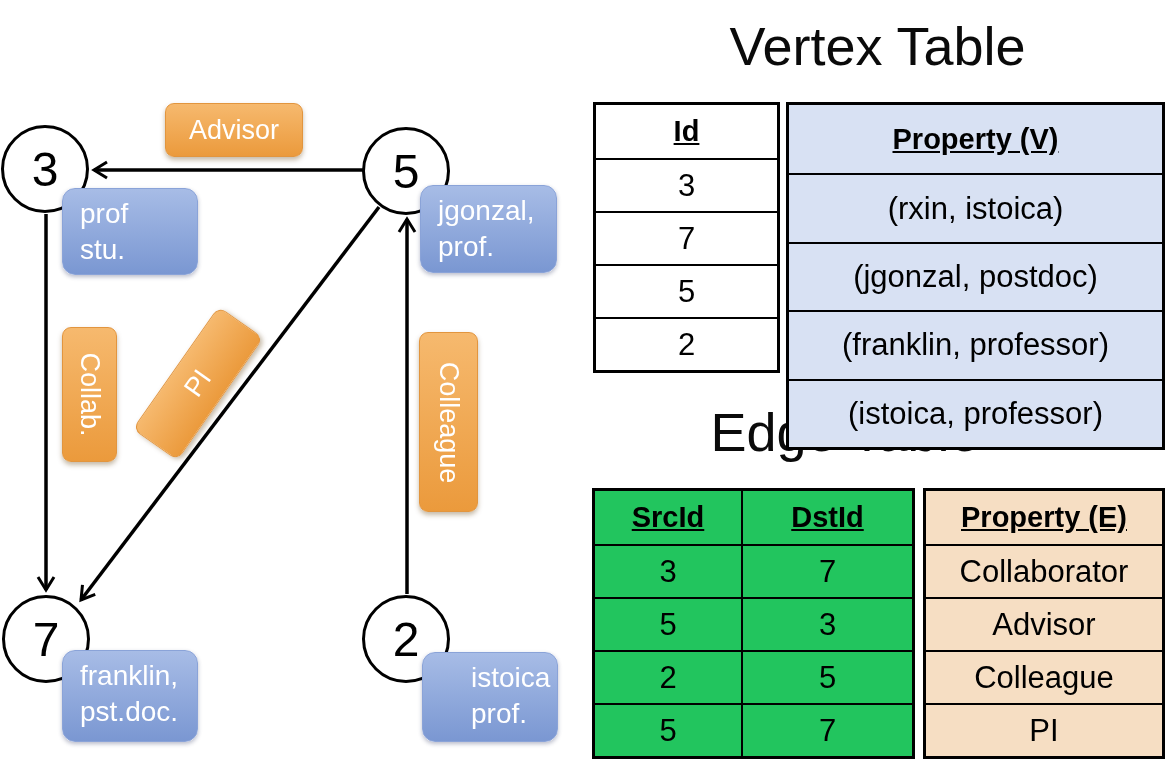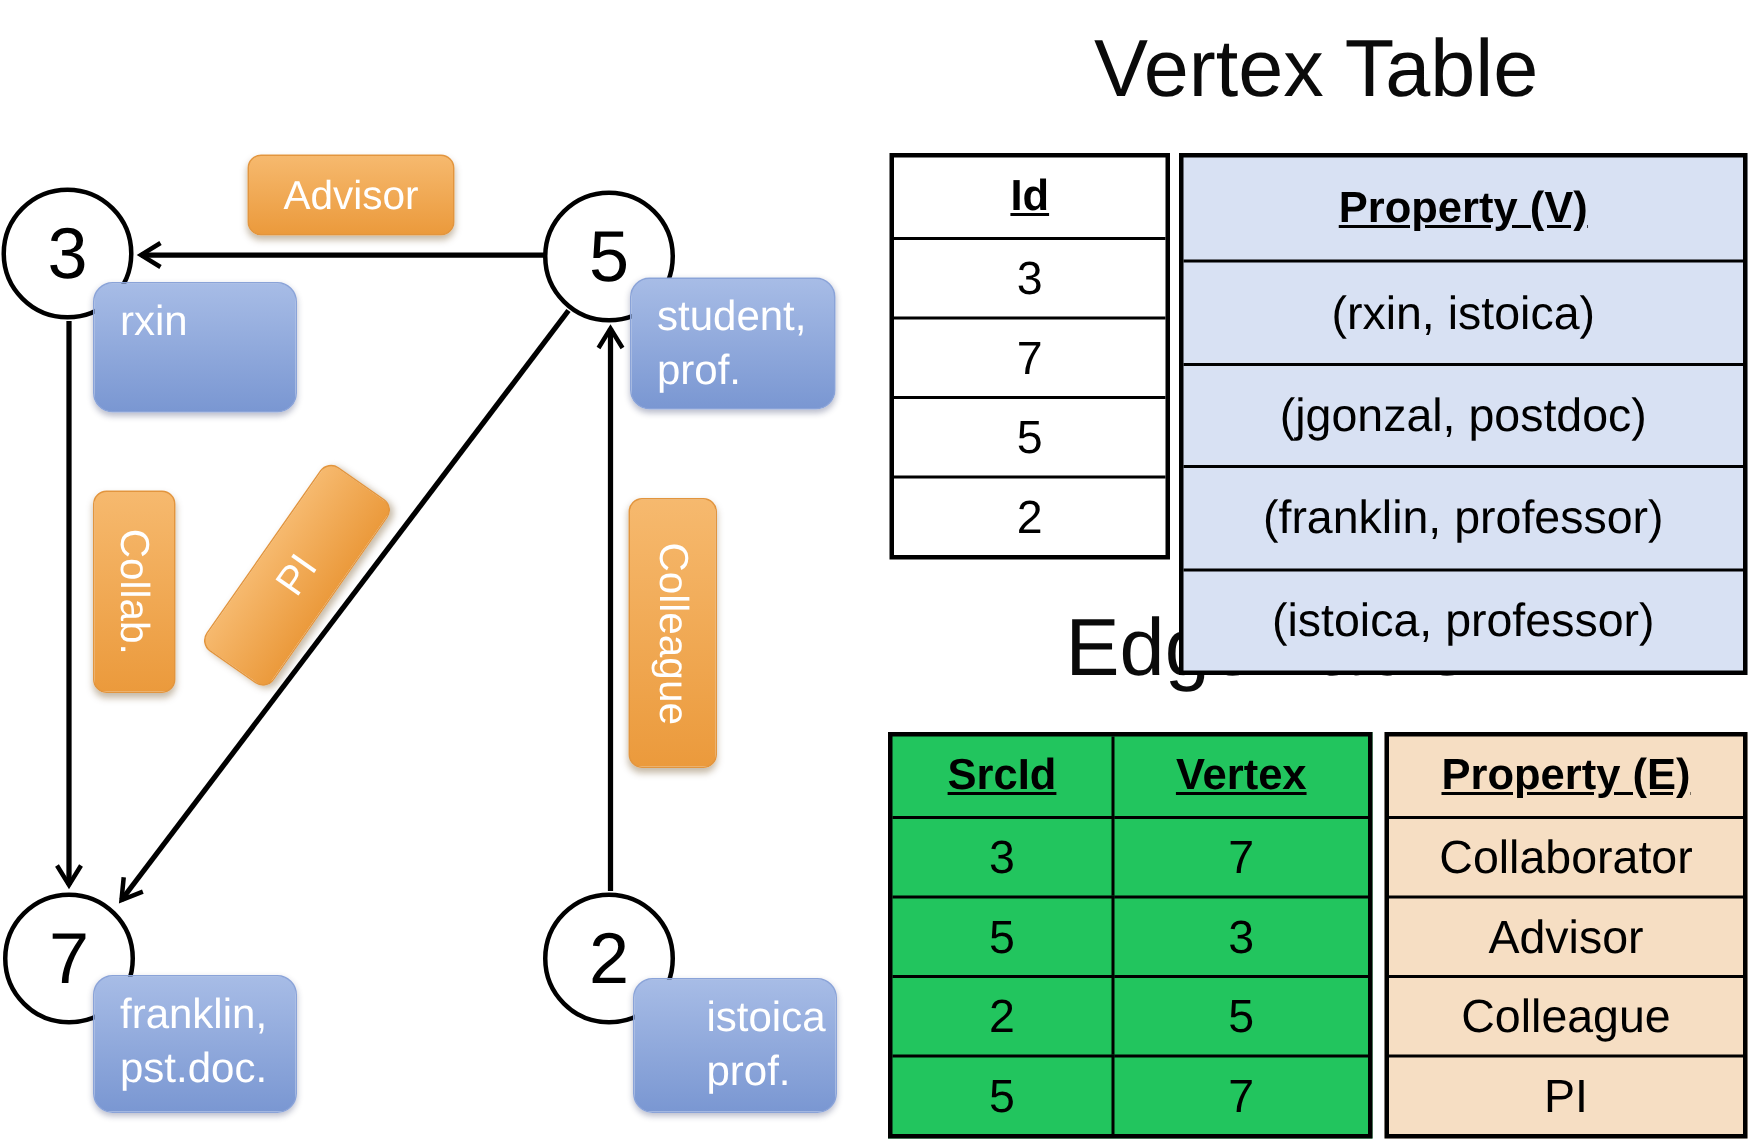--- a/index.html
+++ b/index.html
@@ -101,24 +101,25 @@
     <span class="vtext">Collab.</span>
   </div>
   <div class="edge-box pi-box">
     <span>PI</span>
   </div>
   <div class="edge-box colleague-box">
     <span class="vtext">Colleague</span>
   </div>
 
   <div class="vprop-box rxin-box">
-    <div>rxin</div>
+    <div>prof</div>
+    <div>stu.</div>
   </div>
   <div class="vprop-box franklin-box">
-    <div>student,</div>
+    <div>jgonzal,</div>
     <div>prof.</div>
   </div>
   <div class="vprop-box jgonzal-box">
     <div>franklin,</div>
     <div>pst.doc.</div>
   </div>
   <div class="vprop-box istoica-box">
     <div>istoica</div>
     <div>prof.</div>
   </div>
@@ -134,21 +135,21 @@
   <div class="tcol vtable-prop">
     <div class="cell hdr first">Property (V)</div>
     <div class="cell">(rxin, istoica)</div>
     <div class="cell">(jgonzal, postdoc)</div>
     <div class="cell">(franklin, professor)</div>
     <div class="cell">(istoica, professor)</div>
   </div>
 
   <div class="tcol etable-ids">
     <div class="cell hdr first divr">SrcId</div>
-    <div class="cell hdr first">Vertex</div>
+    <div class="cell hdr first">DstId</div>
     <div class="cell divr">3</div>
     <div class="cell">7</div>
     <div class="cell divr">5</div>
     <div class="cell">3</div>
     <div class="cell divr">2</div>
     <div class="cell">5</div>
     <div class="cell divr">5</div>
     <div class="cell">7</div>
   </div>
 

